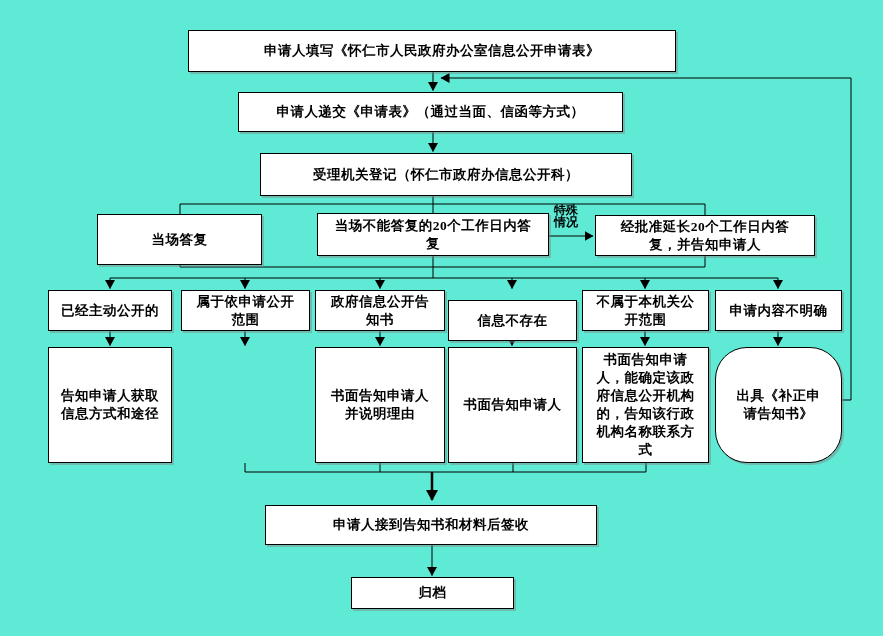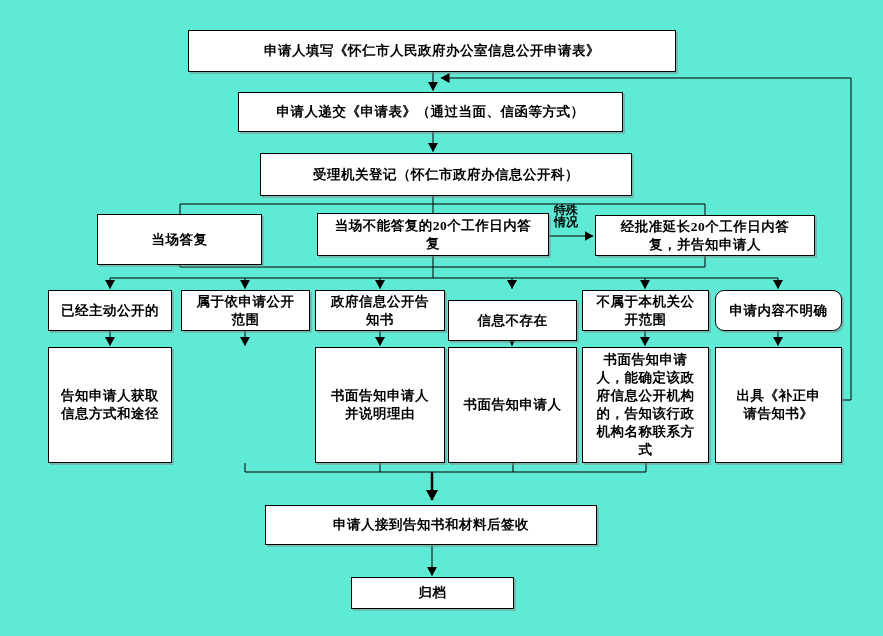--- a/index.html
+++ b/index.html
@@ -41,27 +41,27 @@
   .n-submit     {left:238px;top:92px; width:385px;height:40px;}
   .n-register   {left:260px;top:153px;width:372px;height:43px;}
   .n-onsite     {left:97px; top:214px;width:165px;height:51px;}
   .n-20days     {left:317px;top:213px;width:232px;height:43px;padding:0 14px;}
   .n-extend     {left:595px;top:215px;width:220px;height:41px;padding:0 12px;}
   .n-b1{left:48px; top:290px;width:124px;height:41px;padding:0 6px;}
   .n-b2{left:181px;top:290px;width:129px;height:41px;padding:0 10px;}
   .n-b3{left:315px;top:290px;width:130px;height:41px;padding:0 10px;}
   .n-b4{left:448px;top:300px;width:129px;height:41px;padding:0 16px;}
   .n-b5{left:582px;top:290px;width:127px;height:41px;padding:0 10px;}
-  .n-b6{left:715px;top:290px;width:127px;height:41px;padding:0 6px;border-radius:9px;}
+  .n-b6{left:715px;top:290px;width:127px;height:41px;padding:0 6px;}
   .n-c1{left:48px; top:347px;width:124px;height:116px;padding:16px 6px;}
   .n-c2{left:181px;top:347px;width:129px;height:116px;padding:0 10px;}
   .n-c3{left:315px;top:347px;width:130px;height:116px;padding:0 10px;}
   .n-c4{left:448px;top:347px;width:129px;height:116px;padding:0 6px;}
   .n-c5{left:582px;top:347px;width:127px;height:116px;padding:0 10px;text-align:center;}
-  .n-c6{left:715px;top:347px;width:127px;height:116px;padding:0 14px;}
+  .n-c6{left:715px;top:347px;width:127px;height:116px;padding:0 14px;border-radius:32px;}
   .n-sign   {left:265px;top:505px;width:332px;height:40px;}
   .n-archive{left:351px;top:577px;width:163px;height:32px;}
   .l-special{left:550px;top:204px;width:32px;}
 </style>
 </head>
 <body>
 
 <div id="canvas">
 
   <svg id="connectors" viewBox="0 0 883 636" xmlns="http://www.w3.org/2000/svg">

